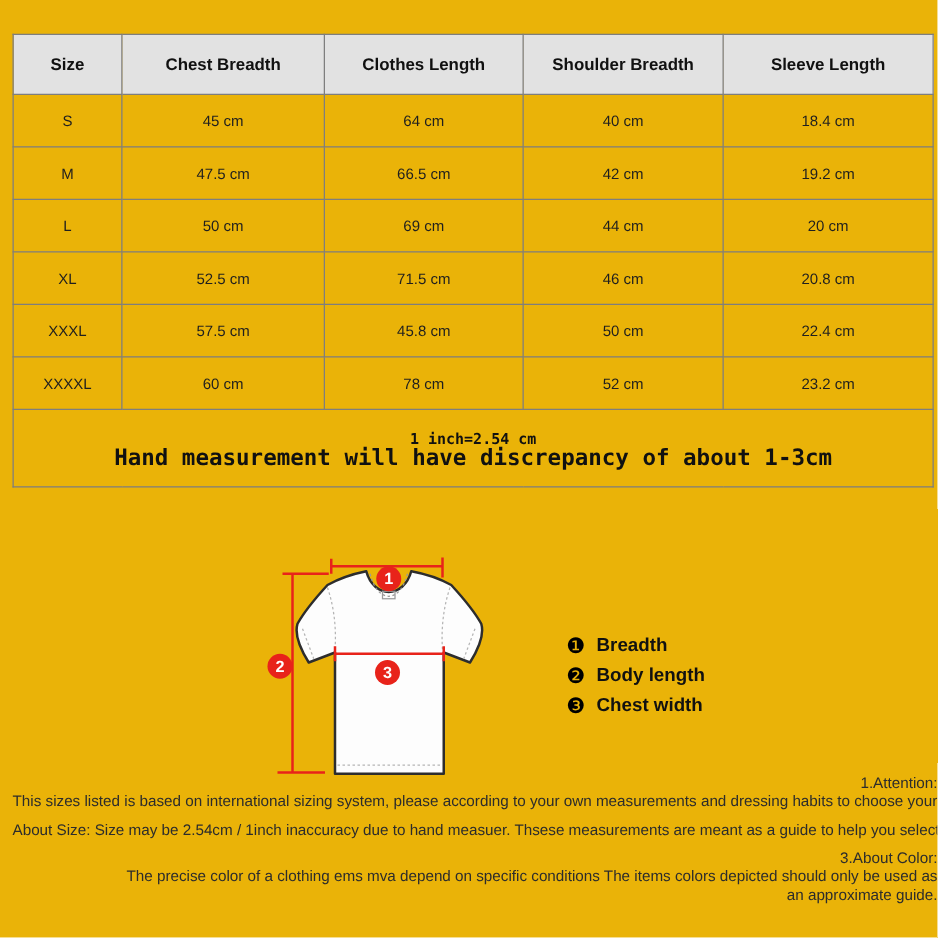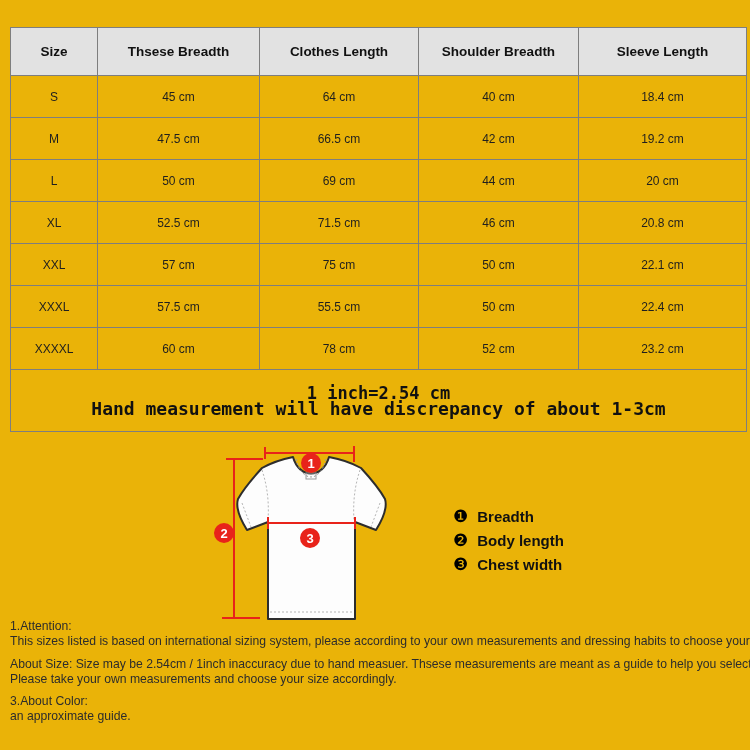--- a/index.html
+++ b/index.html
@@ -16,52 +16,52 @@
   }
   .size-table tr.hdr td{
     background:#e2e2e2;font-weight:bold;font-size:13.5px;color:#111;height:47px;
   }
   .size-table tr.data-row td{height:41px;}
   .size-table tr.note-row td{height:61px;}
   .table-note{
     font-family:"DejaVu Sans Mono",monospace;font-weight:bold;color:#111;
     text-align:center;line-height:15px;
   }
-  .table-note .n1{font-size:17px;}
+  .table-note .n1{font-size:12px;}
   .table-note .n2{font-size:18px;}
   
   .diagram-svg{position:absolute;left:190px;top:430px;}
   .legend{position:absolute;left:453px;top:504px;}
   .legend-row{display:flex;align-items:center;gap:9px;height:24px;}
   .legend-marker{font-size:17px;line-height:1;color:#000;}
   .legend-label{font-size:15px;font-weight:600;color:#111;}
   
   .notes{position:absolute;left:10px;top:619px;width:740px;
     font-size:12.2px;line-height:15.3px;color:#2c2c2c;}
   .note-block{margin-bottom:7px;}
-  .note-line{white-space:nowrap;}
+  .note-line{white-space:nowrap;text-align:right;}
 </style>
 </head>
 <body>
 
 <div class="sheet">
 
   <div class="size-table-wrap">
     <table class="size-table">
       <colgroup>
         <col style="width:87px">
           <col style="width:162px">
           <col style="width:159px">
         <col style="width:160px">
           <col style="width:168px">
       </colgroup>
       <tbody>
         <tr class="hdr">
           <td>Size</td>
-          <td>Thsese Breadth</td>
+          <td>Chest Breadth</td>
           <td>Clothes Length</td>
           <td>Shoulder Breadth</td>
           <td>Sleeve Length</td>
         </tr>
         <tr class="data-row">
           <td>S</td>
           <td>45 cm</td>
           <td>64 cm</td>
           <td>40 cm</td>
           <td>18.4 cm</td>
@@ -81,30 +81,23 @@
           <td>20 cm</td>
         </tr>
         <tr class="data-row">
           <td>XL</td>
           <td>52.5 cm</td>
           <td>71.5 cm</td>
           <td>46 cm</td>
           <td>20.8 cm</td>
         </tr>
         <tr class="data-row">
-          <td>XXL</td>
-          <td>57 cm</td>
-          <td>75 cm</td>
-          <td>50 cm</td>
-          <td>22.1 cm</td>
-        </tr>
-        <tr class="data-row">
           <td>XXXL</td>
           <td>57.5 cm</td>
-          <td>55.5 cm</td>
+          <td>45.8 cm</td>
           <td>50 cm</td>
           <td>22.4 cm</td>
         </tr>
         <tr class="data-row">
           <td>XXXXL</td>
           <td>60 cm</td>
           <td>78 cm</td>
           <td>52 cm</td>
           <td>23.2 cm</td>
         </tr>
@@ -194,21 +187,21 @@
     </div>
   </div>
 
   <div class="notes">
     <div class="note-block">
       <div class="note-line">1.Attention:</div>
       <div class="note-line">This sizes listed is based on international sizing system, please according to your own measurements and dressing habits to choose your suitable size.</div>
     </div>
     <div class="note-block">
       <div class="note-line">About Size: Size may be 2.54cm / 1inch inaccuracy due to hand measuer. Thsese measurements are meant as a guide to help you select the correct size.</div>
-      <div class="note-line">Please take your own measurements and choose your size accordingly.</div>
     </div>
     <div class="note-block">
       <div class="note-line">3.About Color:</div>
+      <div class="note-line">The precise color of a clothing ems mva depend on specific conditions The items colors depicted should only be used as</div>
       <div class="note-line">an approximate guide.</div>
     </div>
   </div>
 
 </div>
 
 </body></html>

